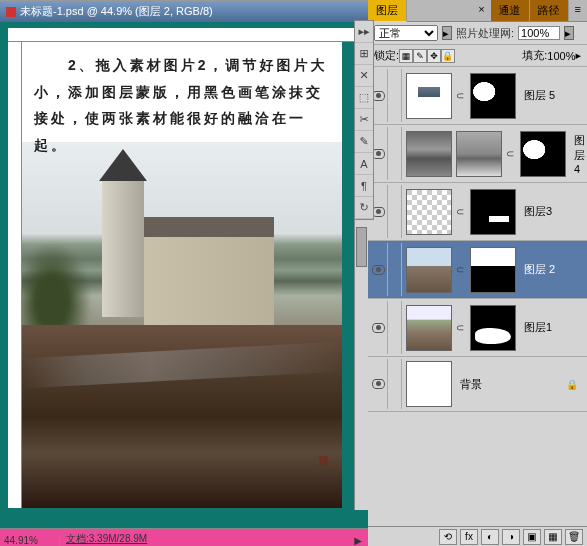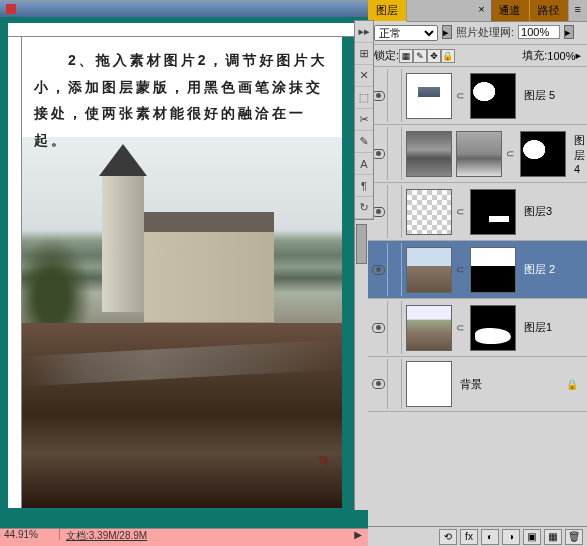--- a/index.html
+++ b/index.html
@@ -20,31 +20,31 @@
 .tower::before { content: ""; position: absolute; top: -28px; left: -3px; width: 48px; height: 32px; background: #3a3a3a; clip-path: polygon(50% 0, 100% 100%, 0 100%); }
 .wing { position: absolute; left: 82px; top: 60px; width: 130px; height: 90px; background: linear-gradient(90deg, #c8c0a8, #b8b098); }
 .roof { position: absolute; left: 82px; top: 40px; width: 130px; height: 22px; background: #686058; }
 .foliage { position: absolute; left: -10px; top: 100px; width: 80px; height: 120px; background: radial-gradient(ellipse, #3a4a28 30%, transparent 70%); filter: blur(2px); }
 .beach { position: absolute; bottom: 0; left: 0; right: 0; height: 50%; background: linear-gradient(#6a5040 0%, #4a3828 30%, #3a2818 50%, #5a4838 70%, #2a1810 100%); }
 .water-curve { position: absolute; bottom: 35%; left: 0; right: 0; height: 30px; background: linear-gradient(90deg, transparent, #888 20%, #aaa 40%, #888 60%, transparent); opacity: 0.4; transform: skewY(-3deg); }
 .watermark { position: absolute; top: 115px; right: 15px; z-index: 4; font-size: 8px; color: #999; text-align: right; }
 .logo { font-size: 22px; font-weight: bold; font-style: italic; }
 .logo .p1 { color: #e82; } .logo .h { color: #3a3; } .logo .o1 { color: #b3b; } .logo .t { color: #d33; } .logo .o2 { color: #36c; } .logo .p2 { color: #c3c; } .logo .s { color: #c33; }
 .stamp { position: absolute; bottom: 10px; right: 12px; width: 30px; height: 50px; color: #8a1818; font-size: 10px; z-index: 4; writing-mode: vertical-rl; }
-.status-bar { height: 18px; background: #fca5a5; border-top: 1px solid #888; display: flex; align-items: flex-start; font-size: 10px; color: #333; }
+.status-bar { height: 18px; background: #ec4899; border-top: 1px solid #888; display: flex; align-items: flex-end; font-size: 10px; color: #333; }
 .status-bar .zoom { width: 60px; padding: 0 4px; border-right: 1px solid #888; }
 .status-bar .info { flex: 1; padding: 0 6px; text-decoration: underline; }
 .status-bar .play { padding: 0 6px; }
 .right-panel { flex: 1; background: #d4d4d4; display: flex; flex-direction: column; }
 .panel-tabs { display: flex; background: #b8b8b8; border-bottom: 1px solid #888; font-size: 11px; }
 .panel-tabs .tab { padding: 3px 8px; cursor: pointer; border-right: 1px solid #999; background: #a16207; }
 .panel-tabs .tab.active { background: #eab308; border-bottom: 1px solid #d4d4d4; margin-bottom: -1px; }
 .panel-tabs .x { margin-left: auto; padding: 3px 6px; cursor: pointer; }
 .panel-tabs .menu { padding: 3px 6px; cursor: pointer; }
-.blend-row { display: flex; align-items: flex-start; padding: 3px 6px; gap: 4px; font-size: 11px; border-bottom: 1px solid #aaa; }
+.blend-row { display: flex; align-items: center; padding: 3px 6px; gap: 4px; font-size: 11px; border-bottom: 1px solid #aaa; }
 .blend-row select { font-size: 11px; width: 64px; }
 .blend-row .lbl { color: #333; }
 .blend-row .pct { width: 42px; font-size: 11px; border: 1px solid #888; padding: 0 2px; background: #fff; }
 .blend-row .slider { width: 10px; height: 14px; background: #aaa; border: 1px solid #666; cursor: pointer; }
 .lock-row { display: flex; align-items: center; padding: 3px 6px; font-size: 11px; border-bottom: 1px solid #aaa; }
 .lock-row .icon { width: 14px; height: 14px; border: 1px solid #888; background: #e8e8e8; cursor: pointer; display: inline-flex; align-items: center; justify-content: center; font-size: 9px; }
 .layers-list { flex: 1; overflow-y: auto; background: #d4d4d4; }
 .layer-row { display: flex; align-items: center; border-bottom: 1px solid #aaa; min-height: 58px; padding: 2px; }
 .layer-row.selected { background: #5a7aa8; color: #fff; }
 .layer-row.bg-row { min-height: 44px; }
@@ -74,20 +74,21 @@
 .lock-badge { font-size: 10px; margin-left: auto; margin-right: 6px; }
 .scrollbar-v { width: 14px; background: #d4d4d4; border-left: 1px solid #888; position: absolute; right: 0; top: 16px; bottom: 18px; }
 .scrollbar-v .handle { position: absolute; left: 1px; right: 1px; top: 40%; height: 40px; background: #aaa; border: 1px solid #777; cursor: pointer; }
 </style>
 </head>
 <body>
 
 <div class="left-panel">
   <div class="doc-title">
     <span class="red-sq"></span>
+    <span>未标题-1.psd @ 44.9% (图层 2, RGB/8)</span>
   </div>
   <div class="canvas-wrap">
     <div class="ruler-h"></div>
     <div class="ruler-v"></div>
     <div class="canvas">
       <div class="tutorial-text">　　2、拖入素材图片2，调节好图片大小，添加图层蒙版，用黑色画笔涂抹交接处，使两张素材能很好的融洽在一起。</div>
       <div class="castle-img">
         <div class="foliage"></div>
         <div class="building">
           <div class="tower"></div>

